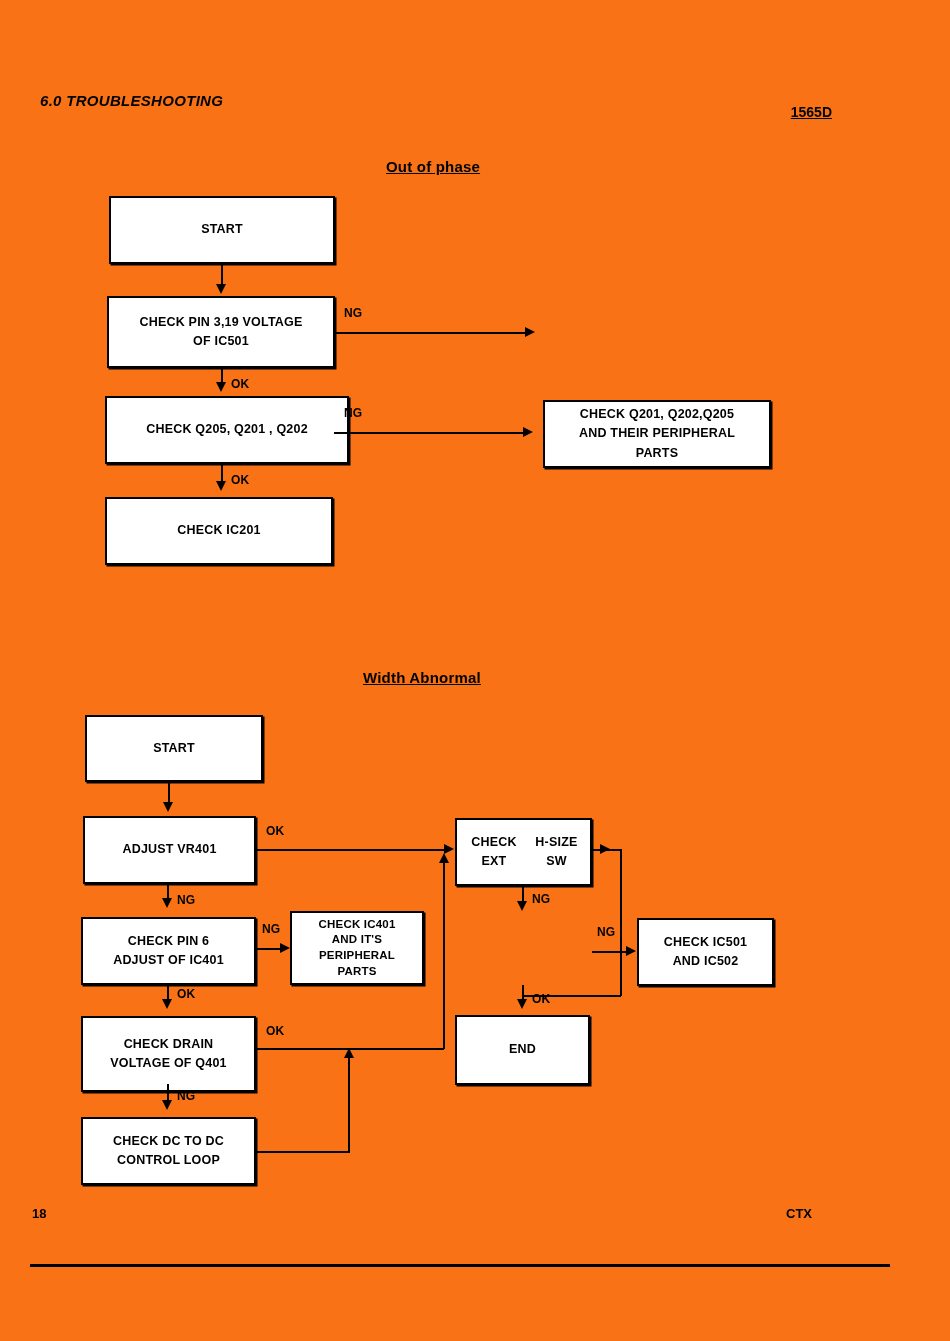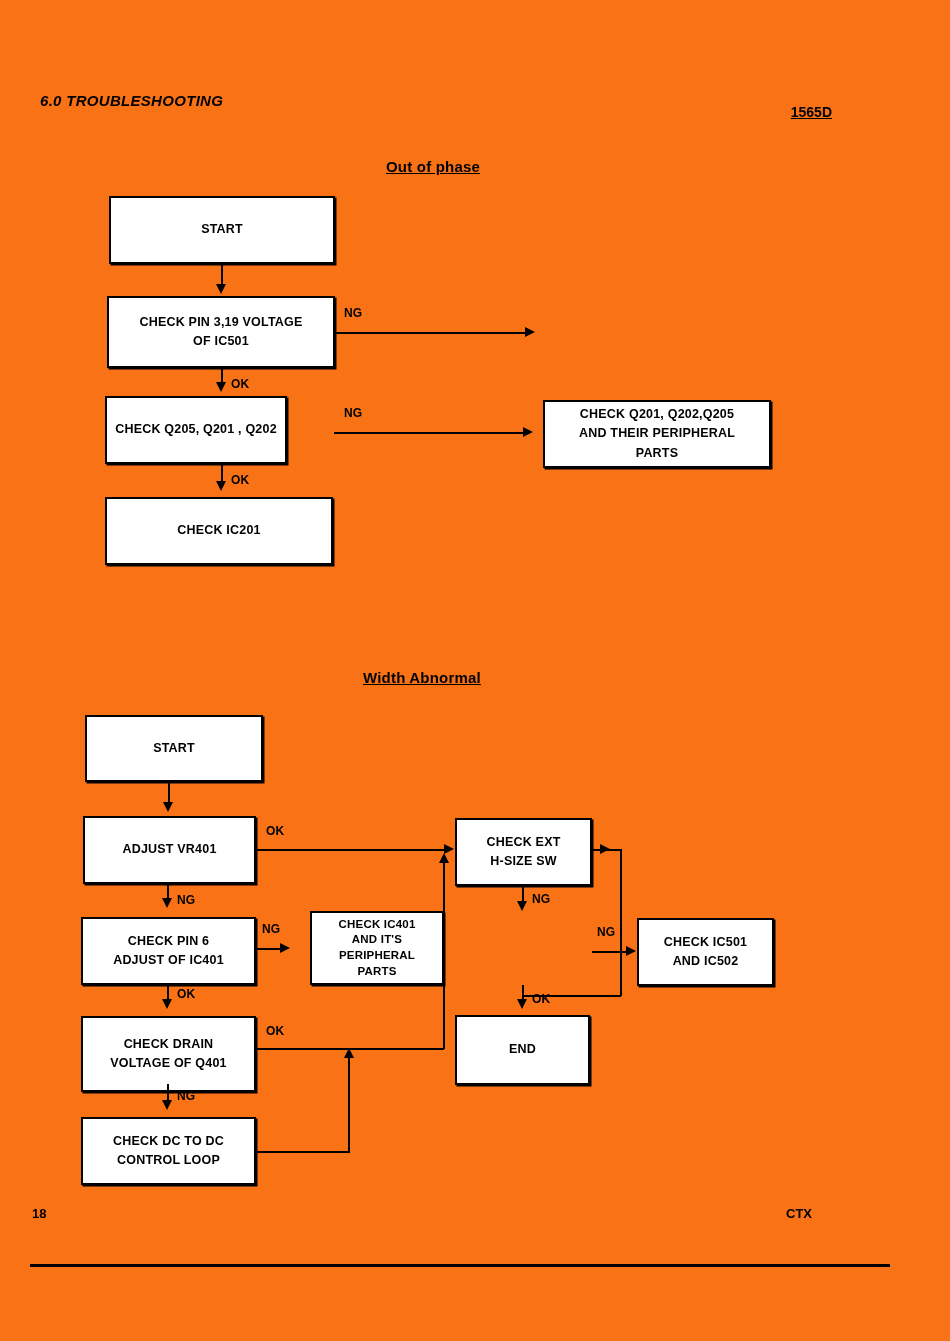--- a/index.html
+++ b/index.html
@@ -63,21 +63,21 @@
     align-items: center;
     justify-content: center;
     text-align: center;
     font-size: 12.5px;
     font-weight: bold;
     letter-spacing: 0.2px;
     line-height: 1.55;
     padding: 2px 4px;
     box-shadow: 1.5px 1.5px 0 #000;
   }
-  .box.small { font-size: 11.5px; line-height: 1.35; margin-left: 20px; }
+  .box.small { font-size: 11.5px; line-height: 1.35; }
 
   
   .ln {
     position: absolute;
     background: #000;
   }
   .ln.h { height: 1.6px; }
   .ln.v { width: 1.6px; }
 
   .arrow {
@@ -137,21 +137,21 @@
 
   <div class="sec-title" id="title-out-of-phase">Out of phase</div>
 
   <div class="box" style="left:109px; top:196px; width:226px; height:68px;">START</div>
 
   <div class="box" style="left:107px; top:296px; width:228px; height:72px; flex-direction:column;">
     <span>CHECK PIN 3,19 VOLTAGE</span>
     <span>OF IC501</span>
   </div>
 
-  <div class="box" style="left:105px; top:396px; width:182px; height:68px;">CHECK Q205, Q201 , Q202</div>
+  <div class="box" style="left:105px; top:396px; width:244px; height:68px;">CHECK Q205, Q201 , Q202</div>
 
   <div class="box" style="left:105px; top:497px; width:228px; height:68px;">CHECK IC201</div>
 
 
   <div class="box" style="left:533px; top:400px; width:228px; height:68px; flex-direction:column;margin-left:10px;">
     <span>CHECK Q201, Q202,Q205</span>
     <span>AND THEIR PERIPHERAL</span>
     <span>PARTS</span>
   </div>
 
@@ -195,21 +195,21 @@
   <div class="box" style="left:81px; top:1016px; width:175px; height:76px; flex-direction:column;">
     <span>CHECK DRAIN</span>
     <span>VOLTAGE OF Q401</span>
   </div>
 
   <div class="box" style="left:81px; top:1117px; width:175px; height:68px; flex-direction:column;">
     <span>CHECK DC TO DC</span>
     <span>CONTROL LOOP</span>
   </div>
 
-  <div class="box" style="left:455px; top:818px; width:137px; height:68px; flex-direction:column;">
+  <div class="box" style="left:455px; top:818px; width:137px; height:68px; flex-direction:row;">
     <span>CHECK EXT</span>
     <span>H-SIZE SW</span>
   </div>
 
 
   <div class="box" style="left:637px; top:918px; width:137px; height:68px; flex-direction:column;">
     <span>CHECK IC501</span>
     <span>AND IC502</span>
   </div>
 

